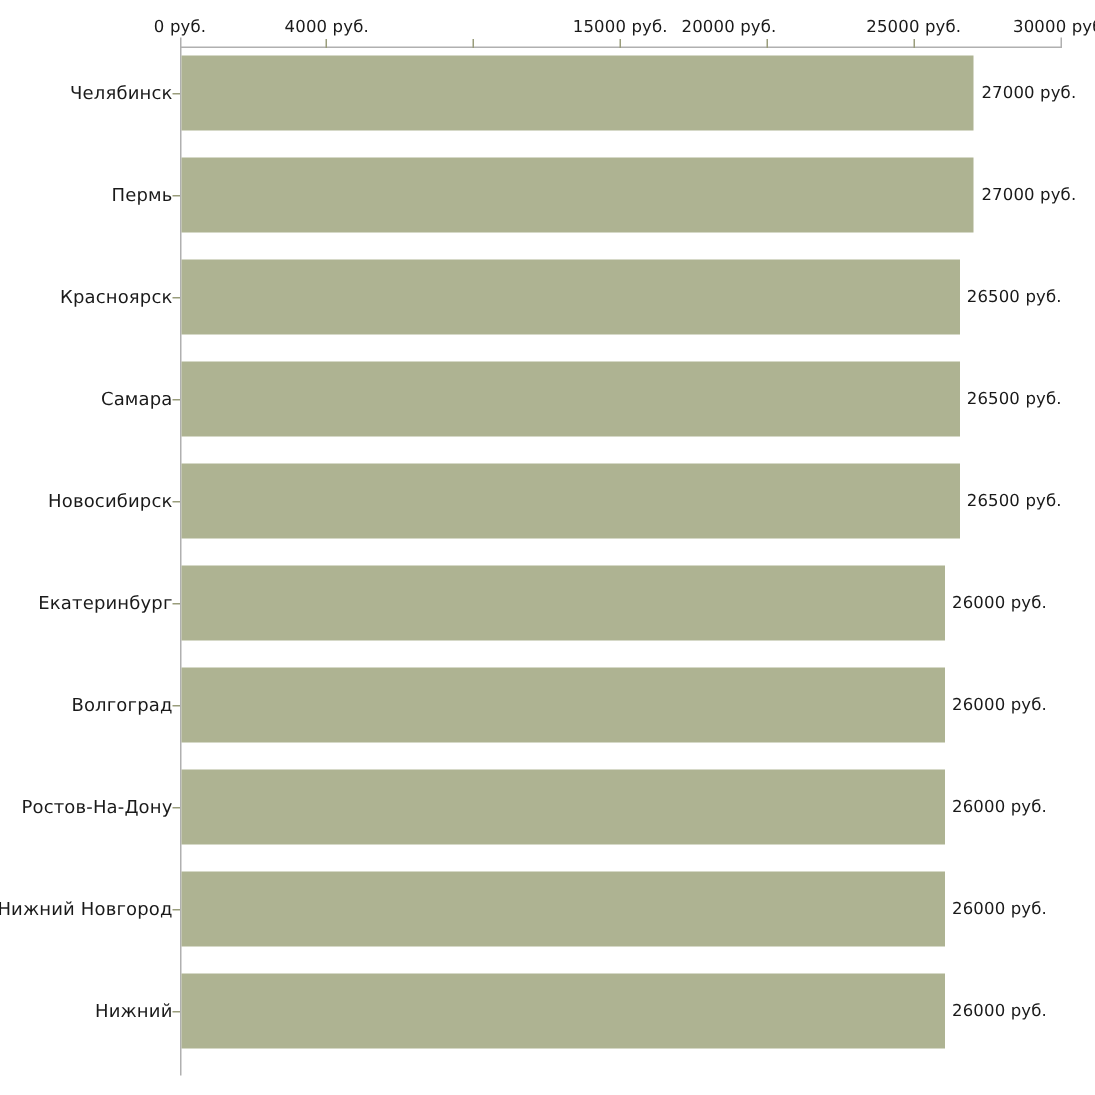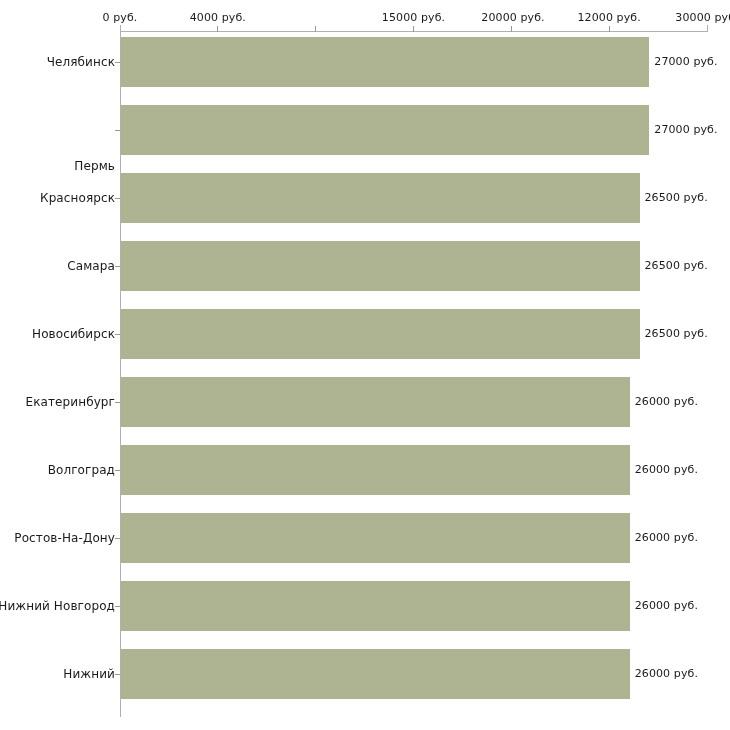--- a/index.html
+++ b/index.html
@@ -131,38 +131,38 @@
         <div class="axis-tick" style="left: 413px;"></div>
         <div class="axis-tick" style="left: 510.833px;"></div>
         <div class="axis-tick" style="left: 608.667px;"></div>
         <div class="axis-tick edge" style="left: 706.5px;"></div>
       </div>
     <div id="x-labels">
         <div class="axis-label" style="left: 120px;">0 руб.</div>
         <div class="axis-label" style="left: 217.833px;">4000 руб.</div>
         <div class="axis-label" style="left: 315.667px; margin-top: 40px;">10000 руб.</div>
         <div class="axis-label" style="left: 413.5px;">15000 руб.</div>
-        <div class="axis-label" style="left: 513px;">20000 руб.</div>
-        <div class="axis-label" style="left: 609.167px;">12000 руб.</div>
+        <div class="axis-label" style="left: 486px;">20000 руб.</div>
+        <div class="axis-label" style="left: 609.167px;">25000 руб.</div>
         <div class="axis-label" style="left: 707px;">30000 руб.</div>
       </div>
   </div>
 
   <div class="plot">
     <div class="y-axis-line"></div>
     <div id="rows">
         <div class="row" style="top: 5px; height: 50px;">
           <div class="y-tick" style="top: 25px;"></div>
           <div class="cat-label" style="top: 19px;">Челябинск</div>
           <div class="bar" title="27000 руб." style="width: 528.3px; background: rgb(174, 179, 146);"></div>
           <div class="val-label" style="left: 654.3px; top: 19px;">27000 руб.</div>
         </div>
         <div class="row" style="top: 73px; height: 50px;">
           <div class="y-tick" style="top: 25px;"></div>
-          <div class="cat-label" style="top: 19px; margin-top: 36px;">Пермь</div>
+          <div class="cat-label" style="top: 19px;">Пермь</div>
           <div class="bar" title="27000 руб." style="width: 528.3px; background: rgb(174, 179, 146);"></div>
           <div class="val-label" style="left: 654.3px; top: 19px;">27000 руб.</div>
         </div>
         <div class="row" style="top: 141px; height: 67px;">
           <div class="y-tick" style="top: 25px;"></div>
           <div class="cat-label" style="top: 19px;">Красноярск</div>
           <div class="bar" title="26500 руб." style="width: 518.517px; background: rgb(174, 179, 146);"></div>
           <div class="val-label" style="left: 644.517px; top: 19px;">26500 руб.</div>
         </div>
         <div class="row" style="top: 209px; height: 50px;">

